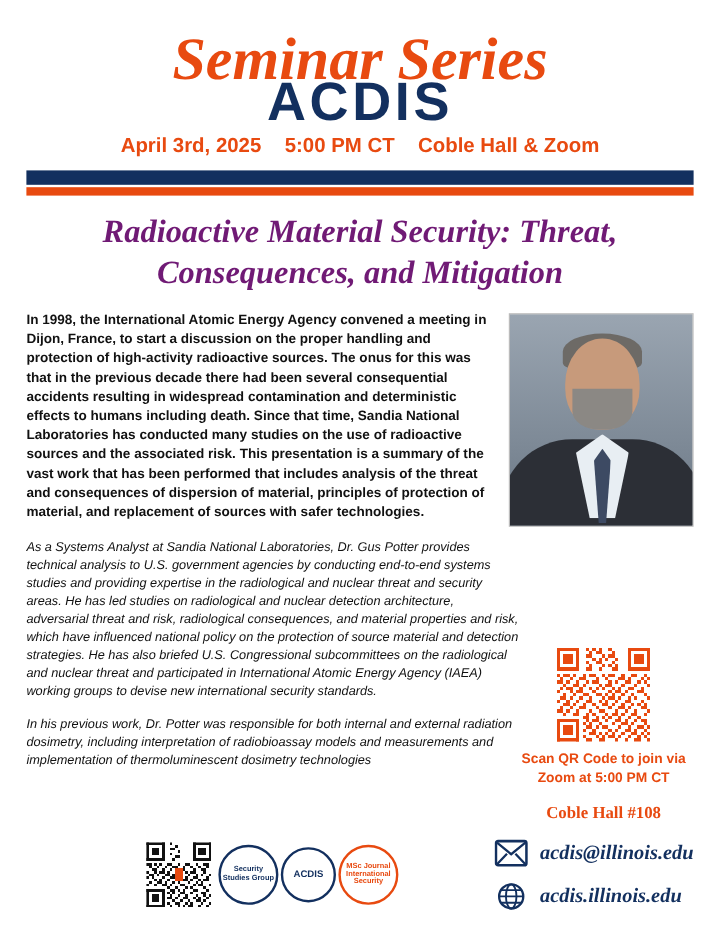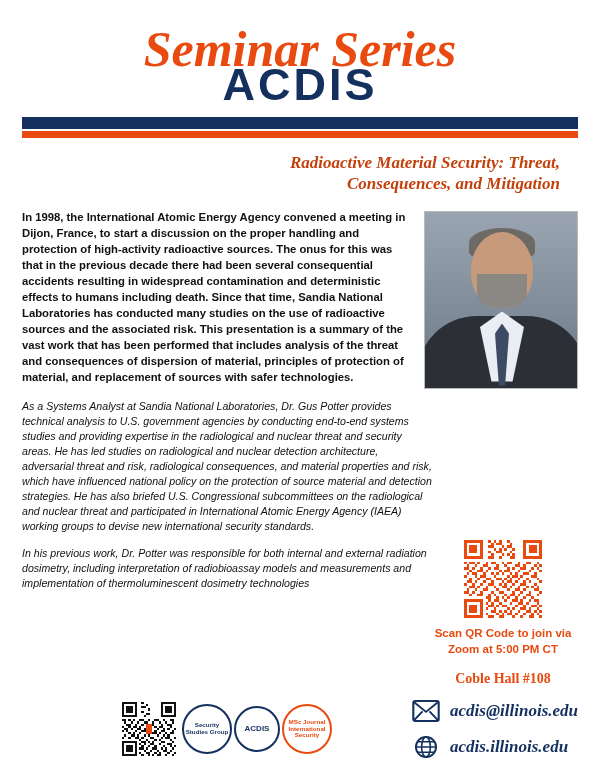--- a/index.html
+++ b/index.html
@@ -78,26 +78,26 @@
     margin: 10px 22px 0 22px;
   }
   .bar-orange {
     height: 7px;
     background: #E84A10;
     margin: 2px 22px 0 22px;
   }
 
   
   .talk-title {
-    text-align: right;
+    text-align: center;
     font-family: "Liberation Serif", serif;
     font-style: italic;
     font-weight: bold;
-    font-size: 17px;
-    color: #c2410c;
+    font-size: 27px;
+    color: #701a75;
     line-height: 1.25;
     margin: 14px 40px 0 40px;
   }
 
   
   .abstract-wrap {
     margin: 14px 22px 0 22px;
     position: relative;
   }
   .photo {
@@ -280,20 +280,27 @@
   }
 </style>
 </head>
 <body>
 
 <div class="poster">
 
   <div class="header">
     <div class="seminar-series">Seminar Series</div>
     <div class="acdis">ACDIS</div>
+    <div class="datetime-line">
+      <span>April 3rd, 2025</span>
+      <span class="sep"></span>
+      <span>5:00 PM CT</span>
+      <span class="sep"></span>
+      <span>Coble Hall &amp; Zoom</span>
+    </div>
   </div>
 
   <div class="bar-navy"></div>
   <div class="bar-orange"></div>
 
   <div class="talk-title">
     <div>Radioactive Material Security: Threat,</div>
     <div>Consequences, and Mitigation</div>
   </div>
 

